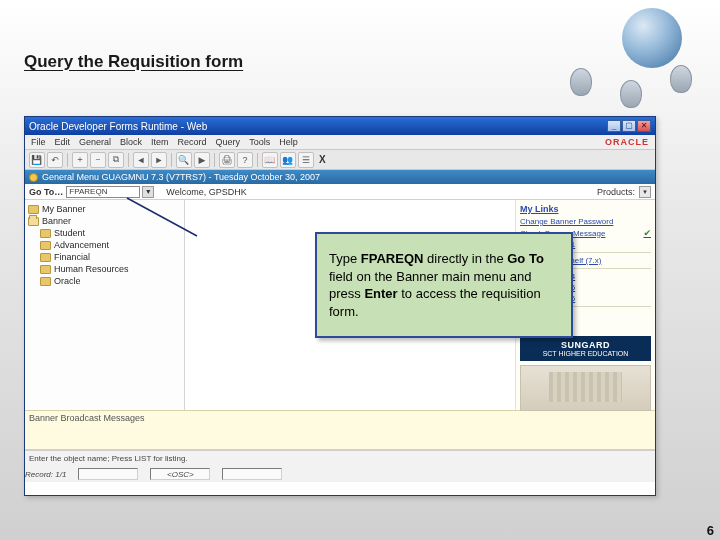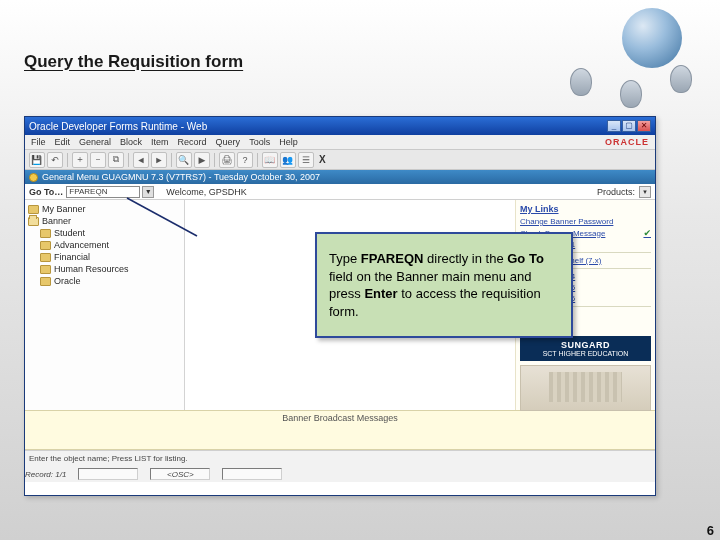--- a/index.html
+++ b/index.html
@@ -229,21 +229,21 @@
     width:78px;height:44px;
     pointer-events:none;
   }
 
   .broadcast {
     height: 40px;
     background:#fffbe0;
     border-top:1px solid #d9d2a8;
     border-bottom:1px solid #d9d2a8;
     padding:2px 4px;
-    font-size:9px; color:#555;text-align:center;
+    font-size:9px; color:#555;
   }
   .statusbar1 {
     height: 16px;
     background:#f2f2f2;
     border-top:1px solid #cfcfcf;
     font-size:8px;color:#444;
     display:flex;align-items:center;
     padding:0 4px;
   }
   .statusbar2 {

